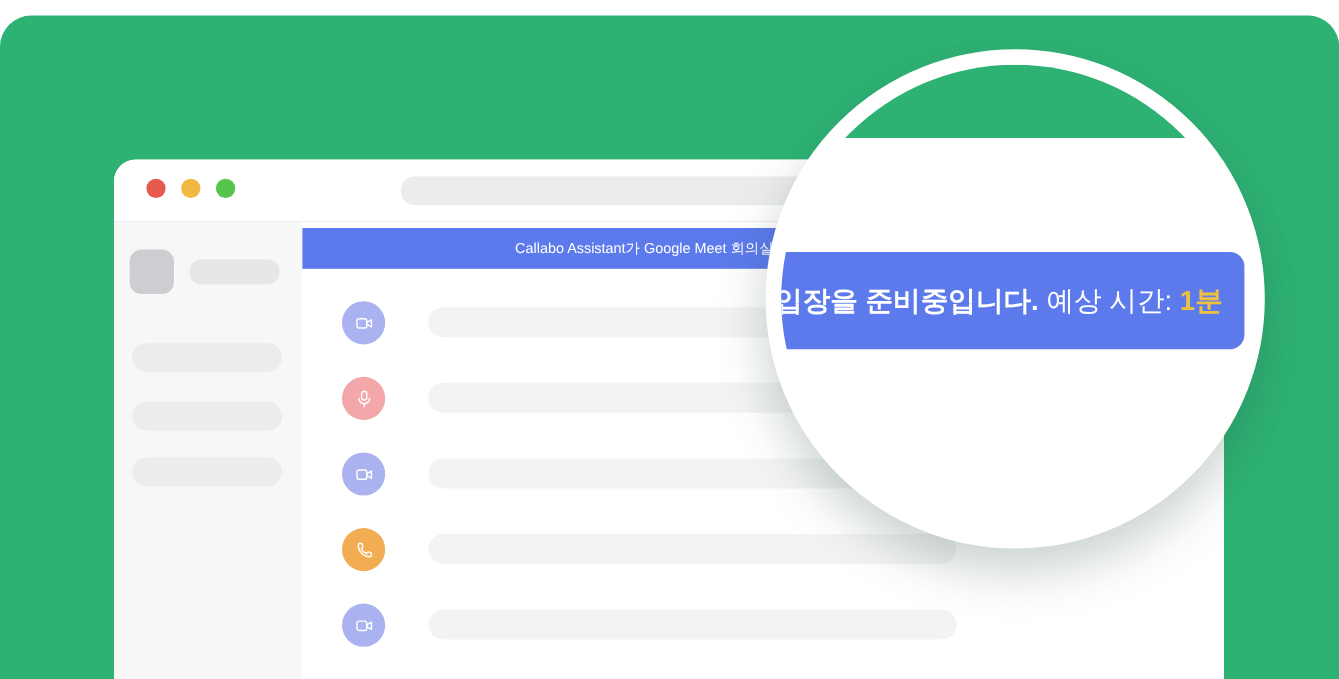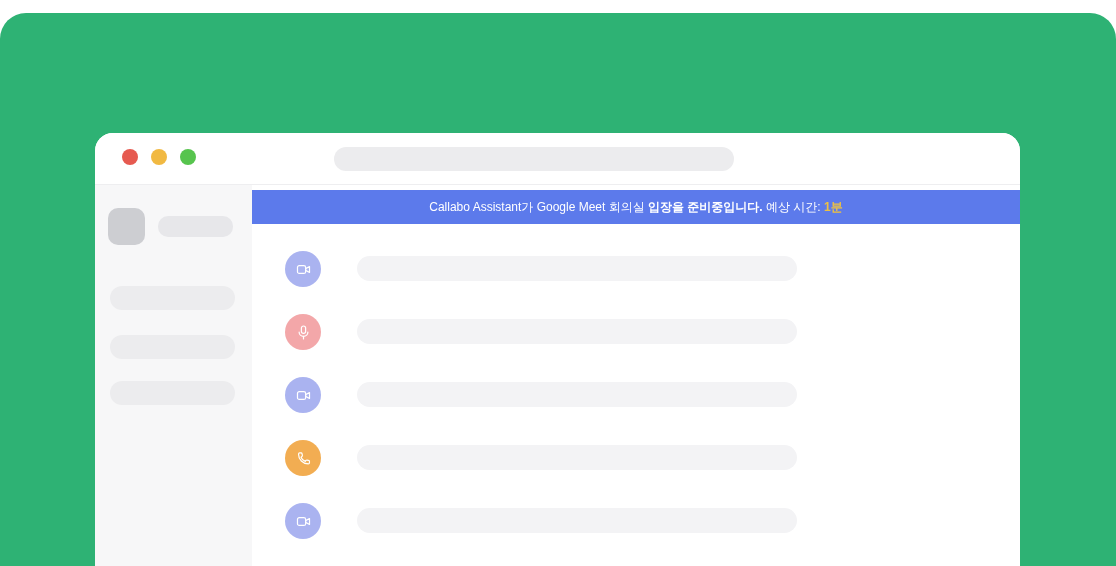--- a/index.html
+++ b/index.html
@@ -119,15 +119,21 @@
         <div class="row-icon ic-video" style="top:318px">
           <svg viewBox="0 0 24 24">
               <rect x="3.5" y="6.5" width="11.5" height="11" rx="2.5"></rect>
               <path d="M15 10.8l5.5-3v8.4l-5.5-3z"></path>
             </svg>
         </div>
         <div class="row-bar" style="top:323px"></div>
       </div>
     </div>
 
+    <div class="magnifier">
+      <div class="mag-green"></div>
+      <div class="mag-banner">
+        <div class="mag-text"><span class="seg" style="font-weight: 700; color: rgb(255, 255, 255);">입장을 준비중입니다.</span><span class="seg" style="font-weight: 400; color: rgb(255, 255, 255);"> 예상 시간: </span><span class="seg" style="font-weight: 700; color: rgb(237, 192, 66);">1분</span></div>
+      </div>
+    </div>
 
   </div>
 </div>
 
 </body></html>

